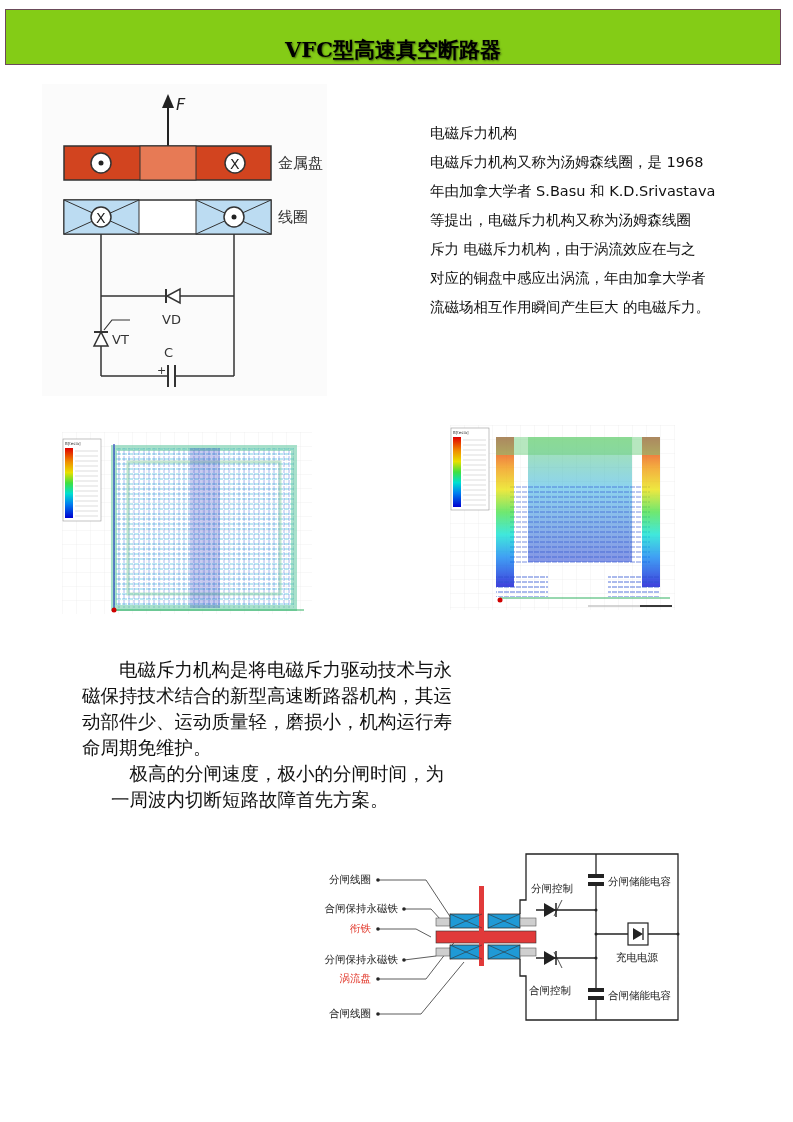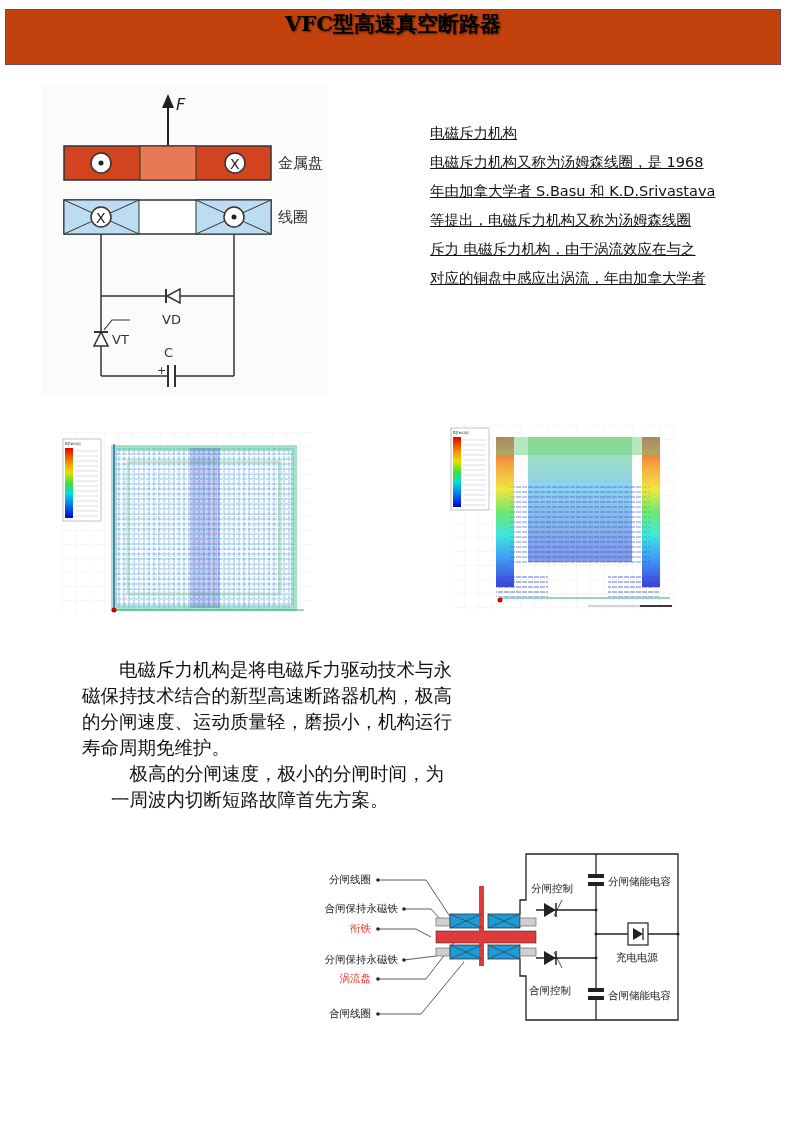--- a/index.html
+++ b/index.html
@@ -1,21 +1,21 @@
 <!DOCTYPE html>
 <html><head>
 <meta charset="utf-8">
 <style>
   html, body { margin:0; padding:0; background:#ffffff; }
   body { width:793px; height:1122px; position:relative; overflow:hidden; font-family:"DejaVu Sans", sans-serif; color:#000; }
-  .title-bar { position:absolute; left:5px; top:9px; width:776px; height:56px; background:#c2410c; border:1px solid #6b4a5a; box-sizing:border-box; display:flex; align-items:flex-start; justify-content:center; }
+  .title-bar { position:absolute; left:5px; top:9px; width:776px; height:56px; background:#84cc16; border:1px solid #6b4a5a; box-sizing:border-box; display:flex; align-items:flex-end; justify-content:center; }
   .title-bar span { font-family:"DejaVu Serif", serif; font-weight:bold; font-size:21px; color:#000; text-shadow:1px 1px 2px rgba(0,0,0,0.55); letter-spacing:0px; }
   .fig { position:absolute; }
   .fig svg { display:block; }
-  .side-text { position:absolute; left:430px; top:119px; width:320px; font-family:"DejaVu Sans", sans-serif; font-size:14.5px; line-height:29px; color:#111;text-decoration:underline; }
+  .side-text { position:absolute; left:430px; top:119px; width:320px; font-family:"DejaVu Sans", sans-serif; font-size:14.5px; line-height:29px; color:#111; }
   .side-text p { margin:0; }
   .body-text { position:absolute; left:82px; top:657px; width:380px; font-family:"DejaVu Serif", serif; font-size:18.5px; line-height:26px; color:#111; }
   .body-text p { margin:0; }
   .body-text .indent { text-indent:2em; }
   .body-text .indent1 { text-indent:1em;margin-left:29px; }
   .lbl { font-family:"DejaVu Sans", sans-serif; }
 </style>
 </head>
 <body>
 
@@ -72,20 +72,21 @@
   </svg>
 </div>
 
 <div class="side-text">
   <p>电磁斥力机构</p>
   <p>电磁斥力机构又称为汤姆森线圈，是 1968</p>
   <p>年由加拿大学者 S.Basu 和 K.D.Srivastava</p>
   <p>等提出，电磁斥力机构又称为汤姆森线圈</p>
   <p>斥力 电磁斥力机构，由于涡流效应在与之</p>
   <p>对应的铜盘中感应出涡流，年由加拿大学者</p>
+  <p>流磁场相互作用瞬间产生巨大 的电磁斥力。</p>
 </div>
 
 <div class="fig" style="left:62px; top:432px; width:250px; height:182px; background:#fff;">
   <svg width="250" height="182" viewBox="0 0 250 182">
     <defs>
       <linearGradient id="lg1" x1="0" y1="0" x2="0" y2="1">
         <stop offset="0" stop-color="#e00000"></stop>
           <stop offset="0.2" stop-color="#f09000"></stop>
         <stop offset="0.35" stop-color="#e8e000"></stop>
           <stop offset="0.5" stop-color="#40e040"></stop>
@@ -188,21 +189,21 @@
       <line x1="13" y1="60" x2="36" y2="60"></line>
         <line x1="13" y1="65" x2="36" y2="65"></line>
         <line x1="13" y1="70" x2="36" y2="70"></line>
       <line x1="13" y1="75" x2="36" y2="75"></line>
         <line x1="13" y1="80" x2="36" y2="80"></line>
     </g>
   </svg>
 </div>
 
 <div class="body-text">
-  <p class="indent">电磁斥力机构是将电磁斥力驱动技术与永磁保持技术结合的新型高速断路器机构，极高的分闸速度、运动质量轻，磨损小，机构运行寿命周期免维护。</p>
+  <p class="indent">电磁斥力机构是将电磁斥力驱动技术与永磁保持技术结合的新型高速断路器机构，其运动部件少、运动质量轻，磨损小，机构运行寿命周期免维护。</p>
   <p class="indent1">极高的分闸速度，极小的分闸时间，为一周波内切断短路故障首先方案。</p>
 </div>
 
 <div class="fig" style="left:316px; top:848px; width:370px; height:178px;">
   <svg width="370" height="178" viewBox="0 0 370 178">
 
     <g class="lbl" font-size="10.5">
       <text x="55" y="35" text-anchor="end" fill="#222">分闸线圈</text>
       <text x="82" y="64" text-anchor="end" fill="#222">合闸保持永磁铁</text>
       <text x="55" y="84" text-anchor="end" fill="#e23b2e">衔铁</text>

